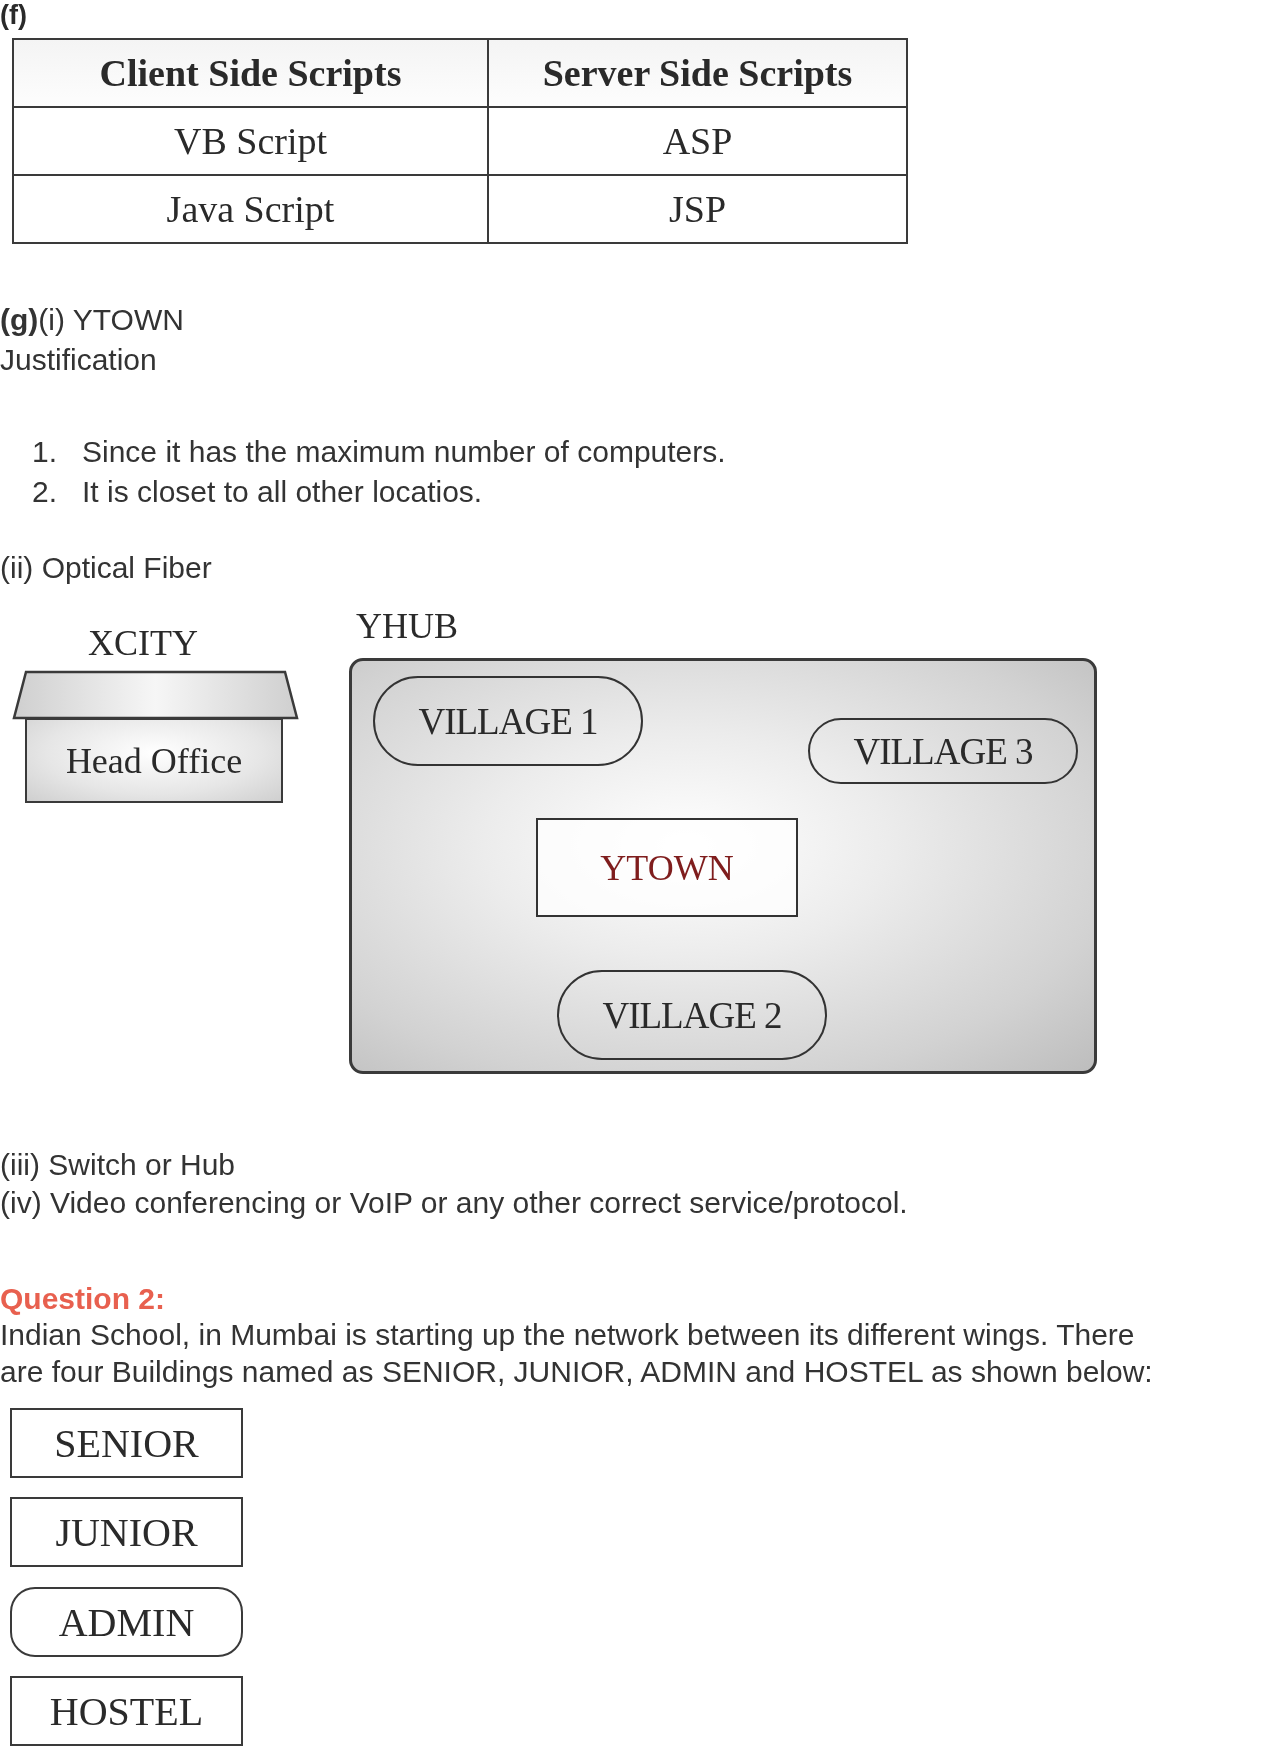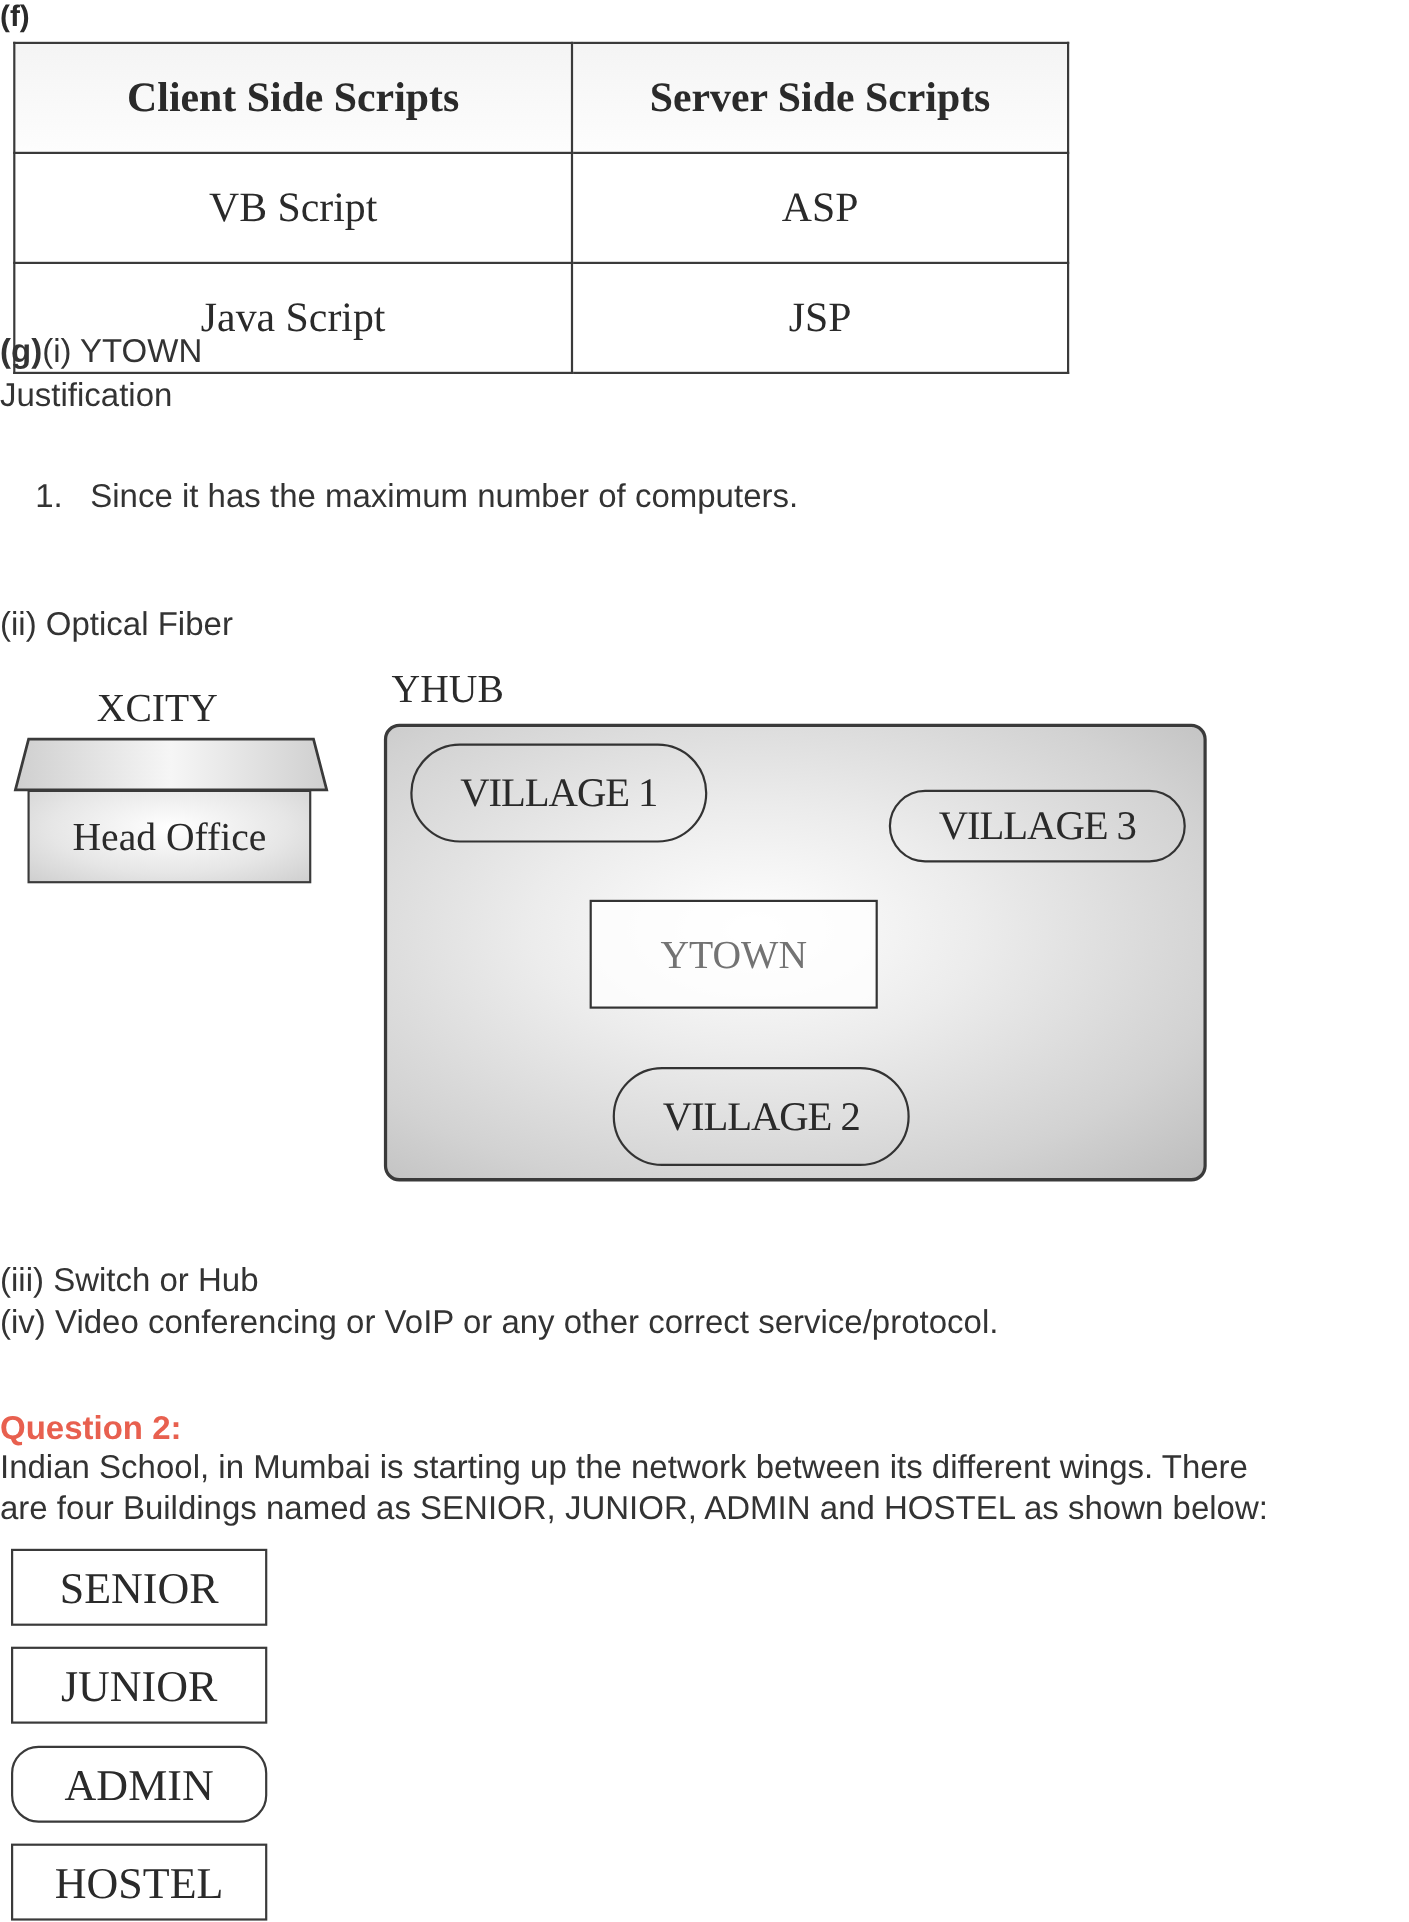--- a/index.html
+++ b/index.html
@@ -13,21 +13,21 @@
 
     
     .part-f { left: 0; top: 0; font-weight: bold; font-size: 27px; color: #2a2a2a; }
 
     
     .scripts-table {
       left: 12px; top: 38px; border-collapse: collapse;
       font-family: "Liberation Serif", serif; color: #2a2a2a;
     }
     .scripts-table td, .scripts-table th {
-      border: 2.5px solid #3a3a3a; text-align: center; padding: 16px;
+      border: 2.5px solid #3a3a3a; text-align: center; padding: 0;
     }
     .scripts-table th { height: 66px; font-size: 38px; font-weight: bold; background: linear-gradient(#f4f4f4,#fdfdfd); }
     .scripts-table td { height: 66px; font-size: 38px; font-weight: normal; }
     .col1 { width: 473px; }
     .col2 { width: 417px; }
 
     
     .g-line { left: 0; top: 305px; }
     .g-line b { font-weight: bold; }
     .just { left: 0; top: 345px; }
@@ -61,21 +61,21 @@
       font-family: "Liberation Serif", serif; font-size: 37px; color: #2a2a2a;
       letter-spacing: -1px;
     }
     .v1 { left: 373px; top: 676px; width: 270px; height: 90px; }
     .v3 { left: 808px; top: 718px; width: 270px; height: 66px; }
     .v2 { left: 557px; top: 970px; width: 270px; height: 90px; }
     .ytown-box {
       left: 536px; top: 818px; width: 262px; height: 99px;
       border: 2.5px solid #333; box-sizing: border-box; background: rgba(255,255,255,0.75);
       display: flex; align-items: center; justify-content: center;
-      font-family: "Liberation Serif", serif; font-size: 36px; color: #737373;
+      font-family: "Liberation Serif", serif; font-size: 36px; color: #7f1d1d;
     }
 
     
     .iii { left: 0; top: 1150px; }
     .iv { left: 0; top: 1188px; }
 
     
     .q2 { left: 0; top: 1282px; font-size: 30px; font-weight: bold; color: #e8604f; }
     .q2-p1 { left: 0; top: 1320px; }
     .q2-p2 { left: 0; top: 1357px; }
@@ -114,20 +114,23 @@
   </table>
 
 <div class="abs sans g-line">
   <b>(g)</b><span>(i) YTOWN</span>
 </div>
 <div class="abs sans just">Justification</div>
 
 <ol class="abs list">
   <li>
     <span class="num"><span>1.</span></span><span>Since it has the maximum number of computers.</span>
+  </li>
+  <li>
+    <span class="num"><span>2.</span></span><span>It is closet to all other locatios.</span>
   </li>
 </ol>
 
 <div class="abs sans opt-fiber">(ii) Optical Fiber</div>
 
 <div class="abs serif xcity-label">XCITY</div>
 <svg class="abs roof" viewBox="0 0 287 50" width="287" height="50">
   <defs>
     <linearGradient id="roofg" x1="0" y1="0" x2="1" y2="0">
       <stop offset="0" stop-color="#cfcfcf"></stop>

